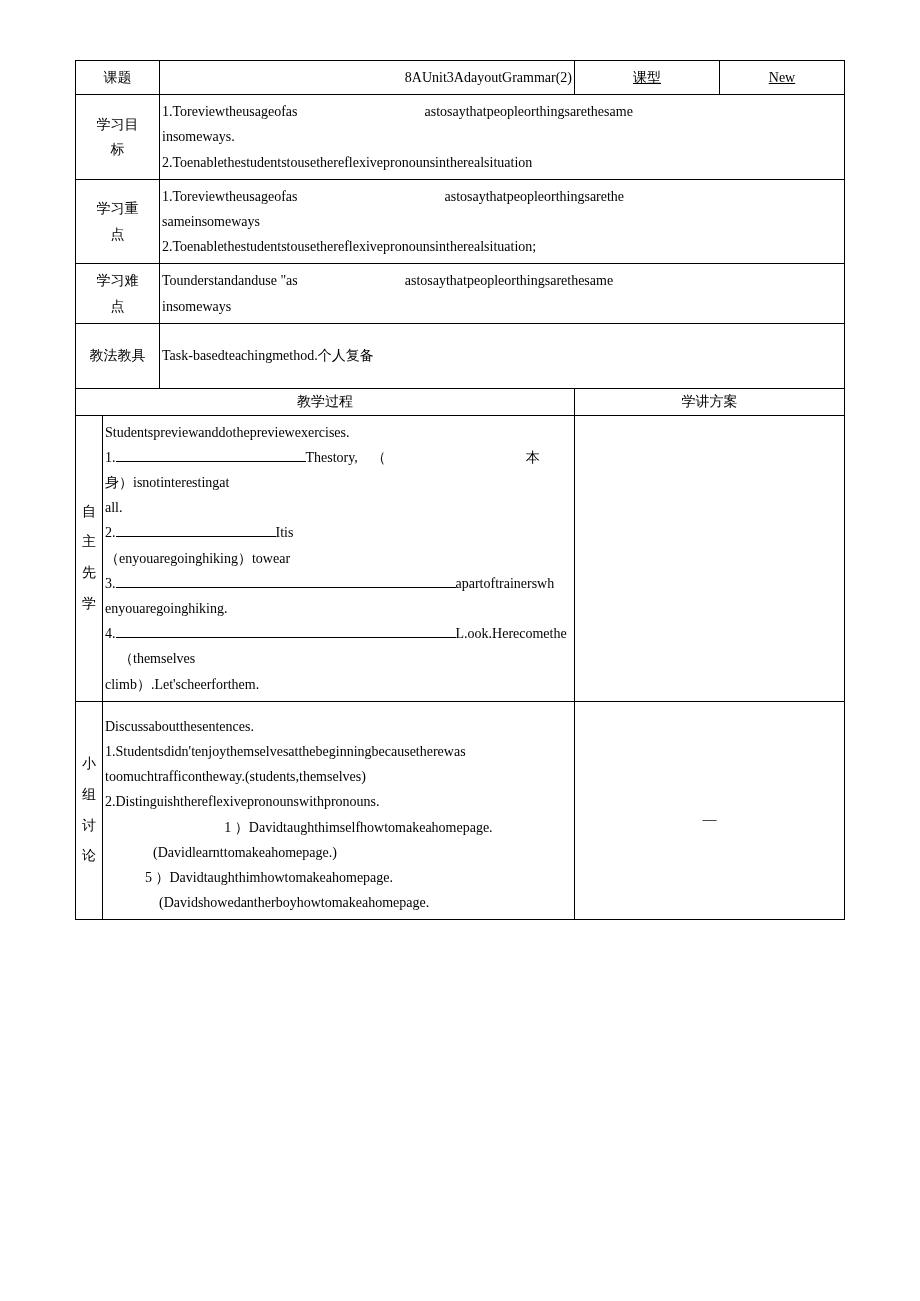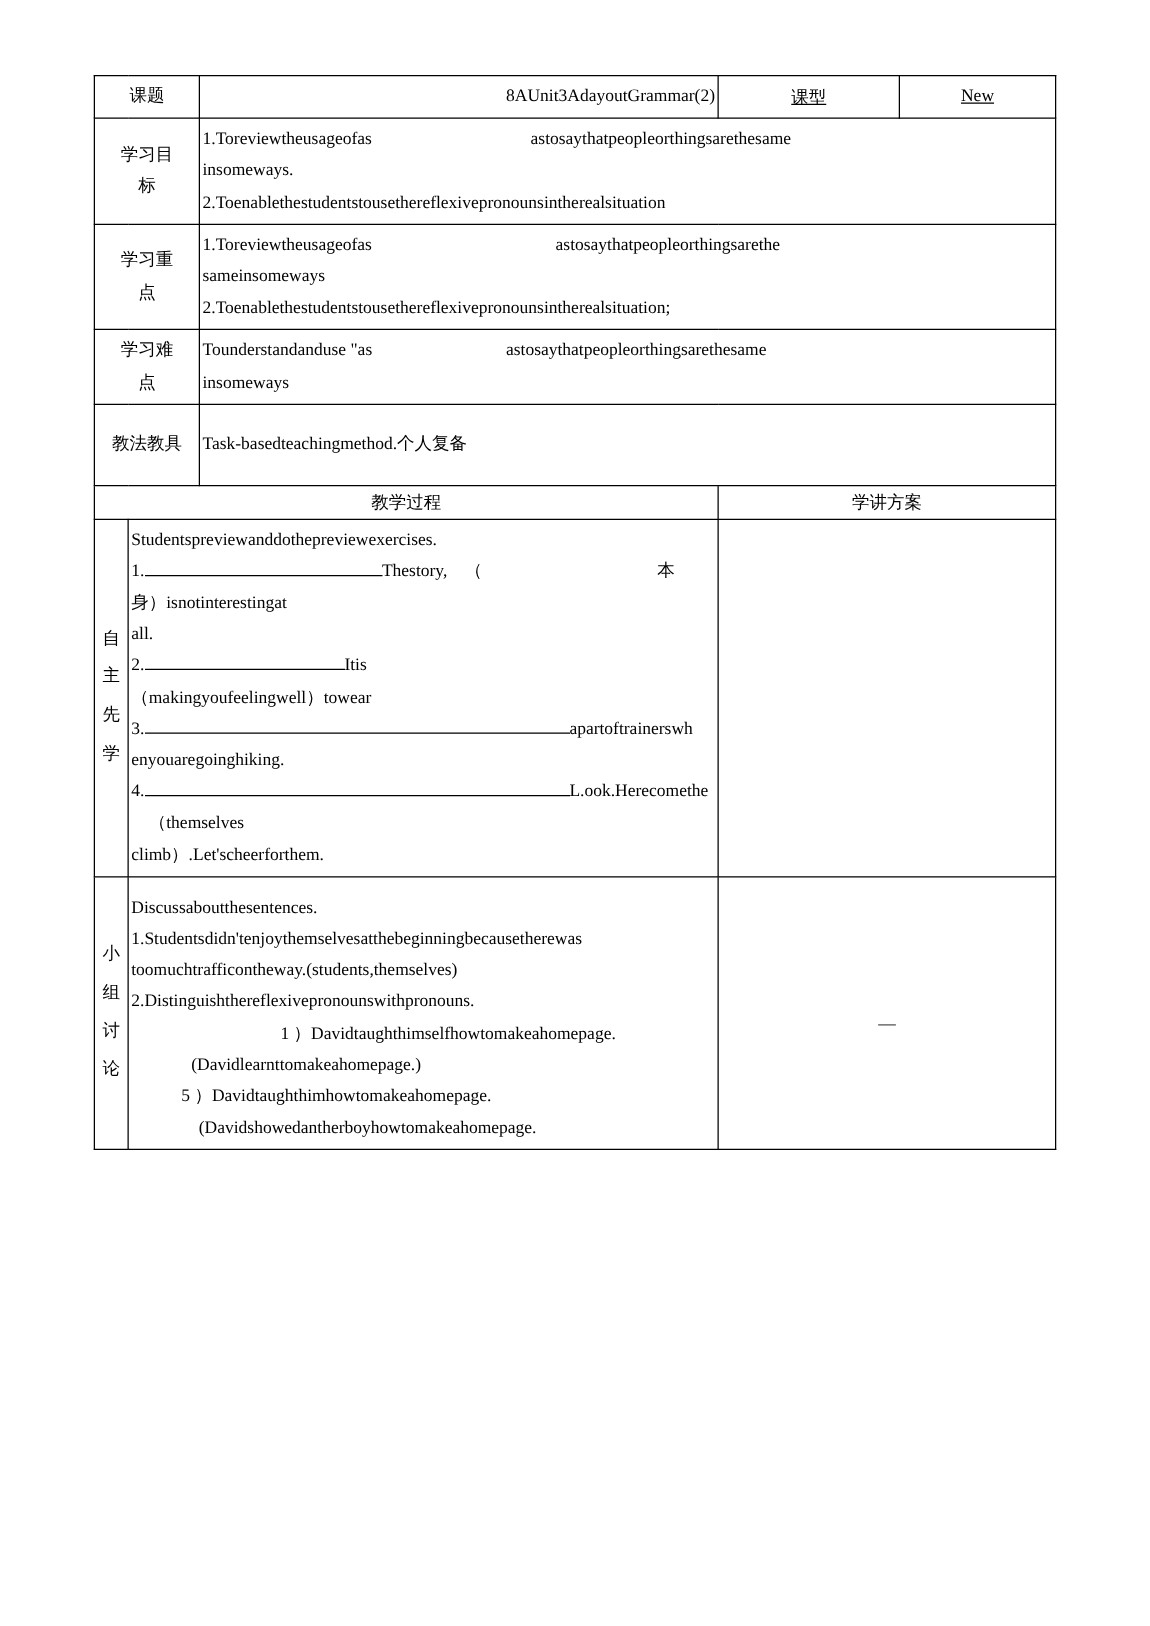--- a/index.html
+++ b/index.html
@@ -169,21 +169,21 @@
     <td colspan="2" class="content">
       <div>Studentspreviewanddothepreviewexercises.</div>
       <div>
         <span>1.</span><span class="blank" style="width:190px;"></span><span>Thestory,</span>&nbsp;&nbsp;&nbsp;&nbsp;<span>（</span><span style="display:inline-block;width:140px;"></span><span>本</span>
       </div>
       <div>身）isnotinterestingat</div>
       <div>all.</div>
       <div>
         <span>2.</span><span class="blank" style="width:160px;"></span><span>Itis</span>
       </div>
-      <div>（makingyoufeelingwell）towear</div>
+      <div>（enyouaregoinghiking）towear</div>
       <div>
         <span>3.</span><span class="blank" style="width:340px;"></span><span>apartoftrainerswh</span>
       </div>
       <div>enyouaregoinghiking.</div>
       <div>
         <span>4.</span><span class="blank" style="width:340px;"></span><span>L.ook.Herecomethe</span>
       </div>
       <div style="padding-left:14px;">（themselves</div>
       <div>climb）.Let'scheerforthem.</div>
     </td>

